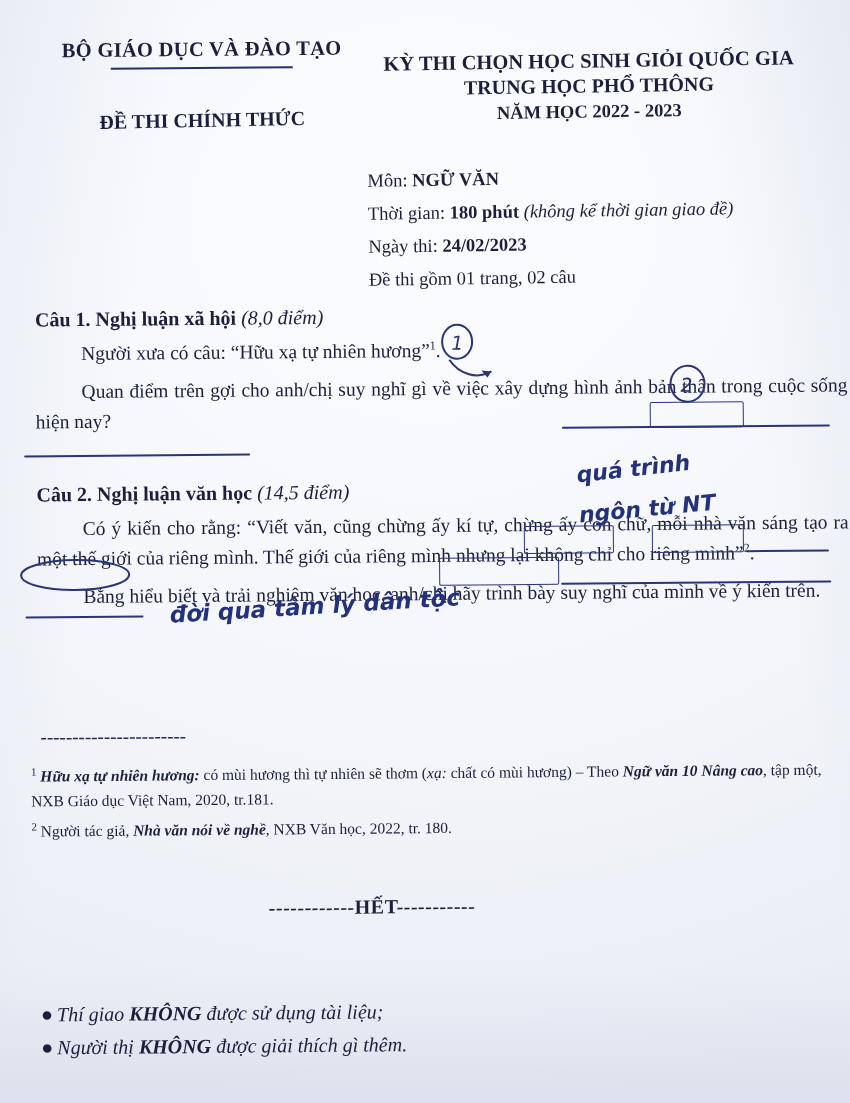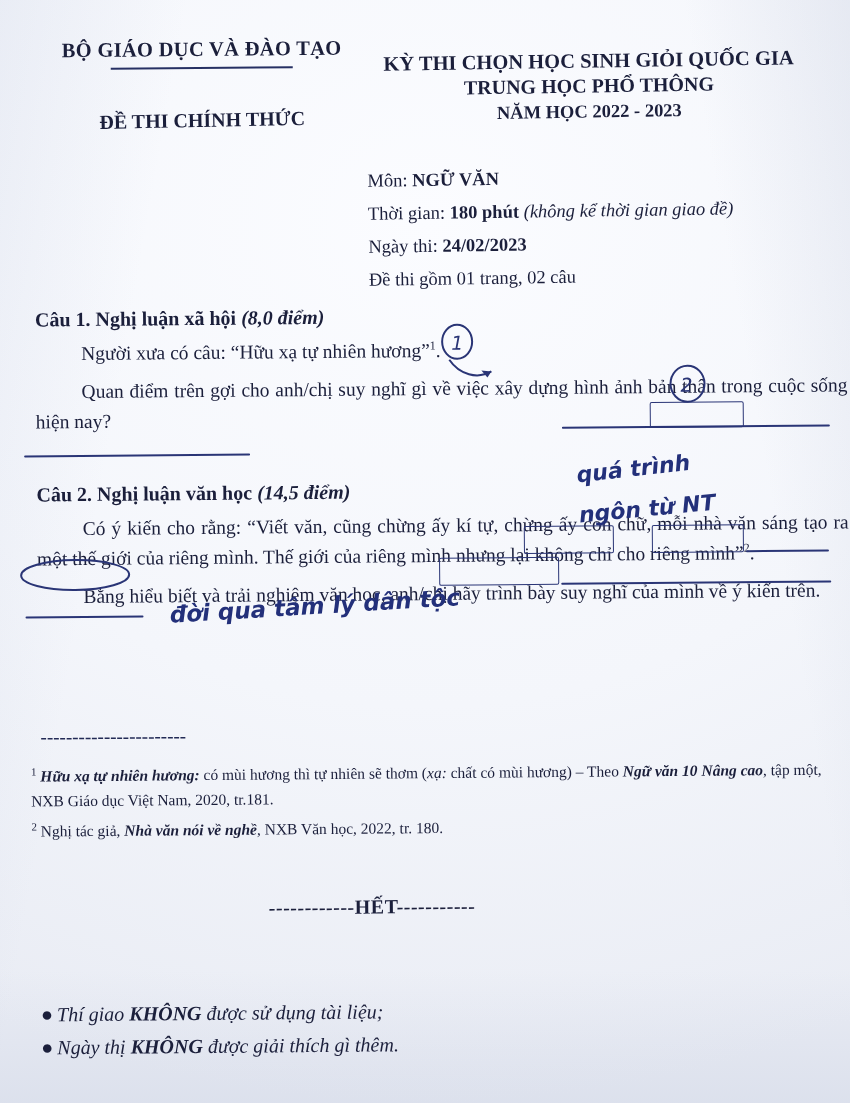--- a/index.html
+++ b/index.html
@@ -117,21 +117,21 @@
     top: 305px;
     width: 818px;
   }
   .q-head {
     font-size: 20px;
     font-weight: bold;
     margin-top: 0;
   }
   .q-head .pts {
     font-style: italic;
-    font-weight: bold;
+    font-weight: normal;
   }
   .para {
     font-size: 19.5px;
     line-height: 1.55;
     text-align: justify;
     text-indent: 46px;
     margin-top: 8px;
   }
   .sup { font-size: 12px; vertical-align: super; }
 
@@ -274,32 +274,32 @@
 
       <div class="dashes">-----------------------</div>
 
       <div class="footnotes">
         <div class="fn">
           <span class="fnmark">1</span>
           <i><b>Hữu xạ tự nhiên hương:</b></i><span> có mùi hương thì tự nhiên sẽ thơm (</span><i>xạ:</i><span> chất có mùi hương) – Theo </span><i><b>Ngữ văn 10 Nâng cao</b></i><span>, tập một, NXB Giáo dục Việt Nam, 2020, tr.181.</span>
         </div>
         <div class="fn">
           <span class="fnmark">2</span>
-          <span>Nghị tác giả, </span><i><b>Nhà văn nói về nghề</b></i><span>, NXB Văn học, 2022, tr. 180.</span>
+          <span>Người tác giả, </span><i><b>Nhà văn nói về nghề</b></i><span>, NXB Văn học, 2022, tr. 180.</span>
         </div>
       </div>
 
       <div class="het">------------HẾT-----------</div>
 
       <div class="notes">
         <div class="line">
           <span class="bullet">●</span><span>Thí giao </span><b>KHÔNG</b><span> được sử dụng tài liệu;</span>
         </div>
         <div class="line">
-          <span class="bullet">●</span><span>Ngày thị </span><b>KHÔNG</b><span> được giải thích gì thêm.</span>
+          <span class="bullet">●</span><span>Người thị </span><b>KHÔNG</b><span> được giải thích gì thêm.</span>
         </div>
       </div>
     </div>
 
     <div class="ink">
 
       <svg width="120" height="70" style="position:absolute; left:430px; top:320px;">
         <ellipse cx="28" cy="22" rx="15" ry="17" fill="none" stroke="#2a3576" stroke-width="2"></ellipse>
         <text x="22" y="30" font-family="DejaVu Sans, sans-serif" font-size="19" font-style="italic" fill="#2a3576">1</text>
         <path d="M20 40 C 30 55, 48 60, 62 52" fill="none" stroke="#2a3576" stroke-width="2"></path>

